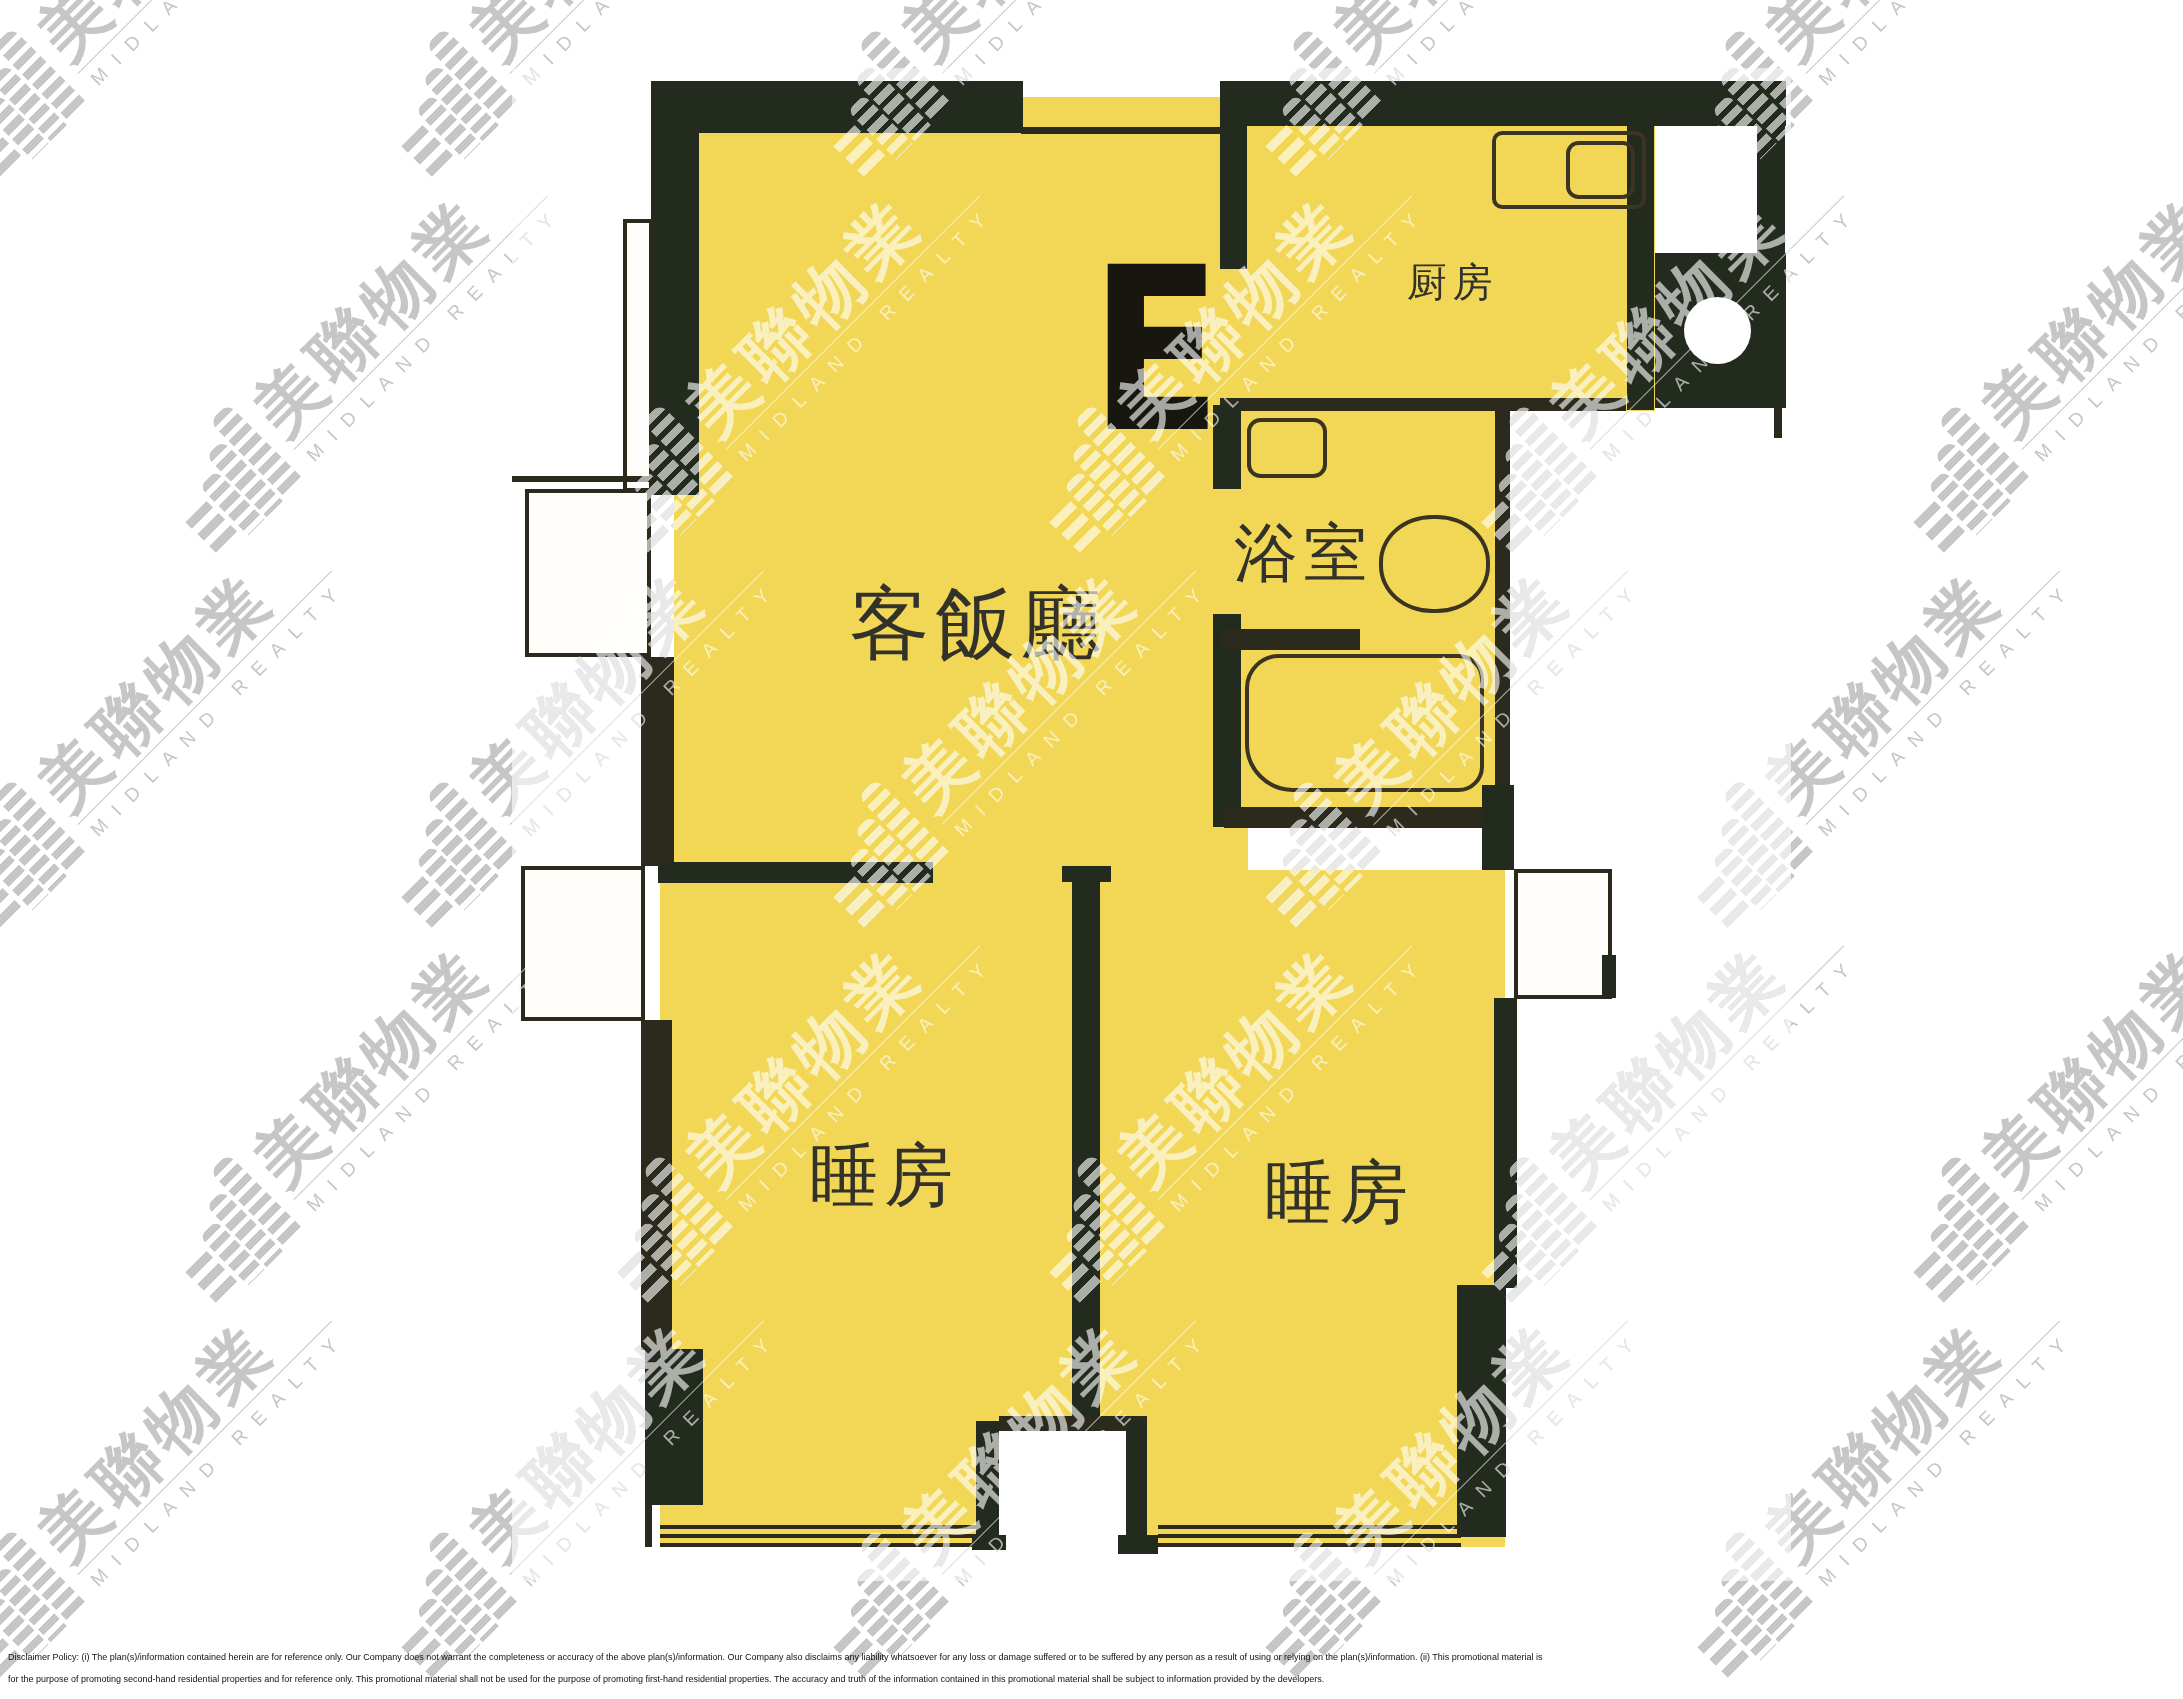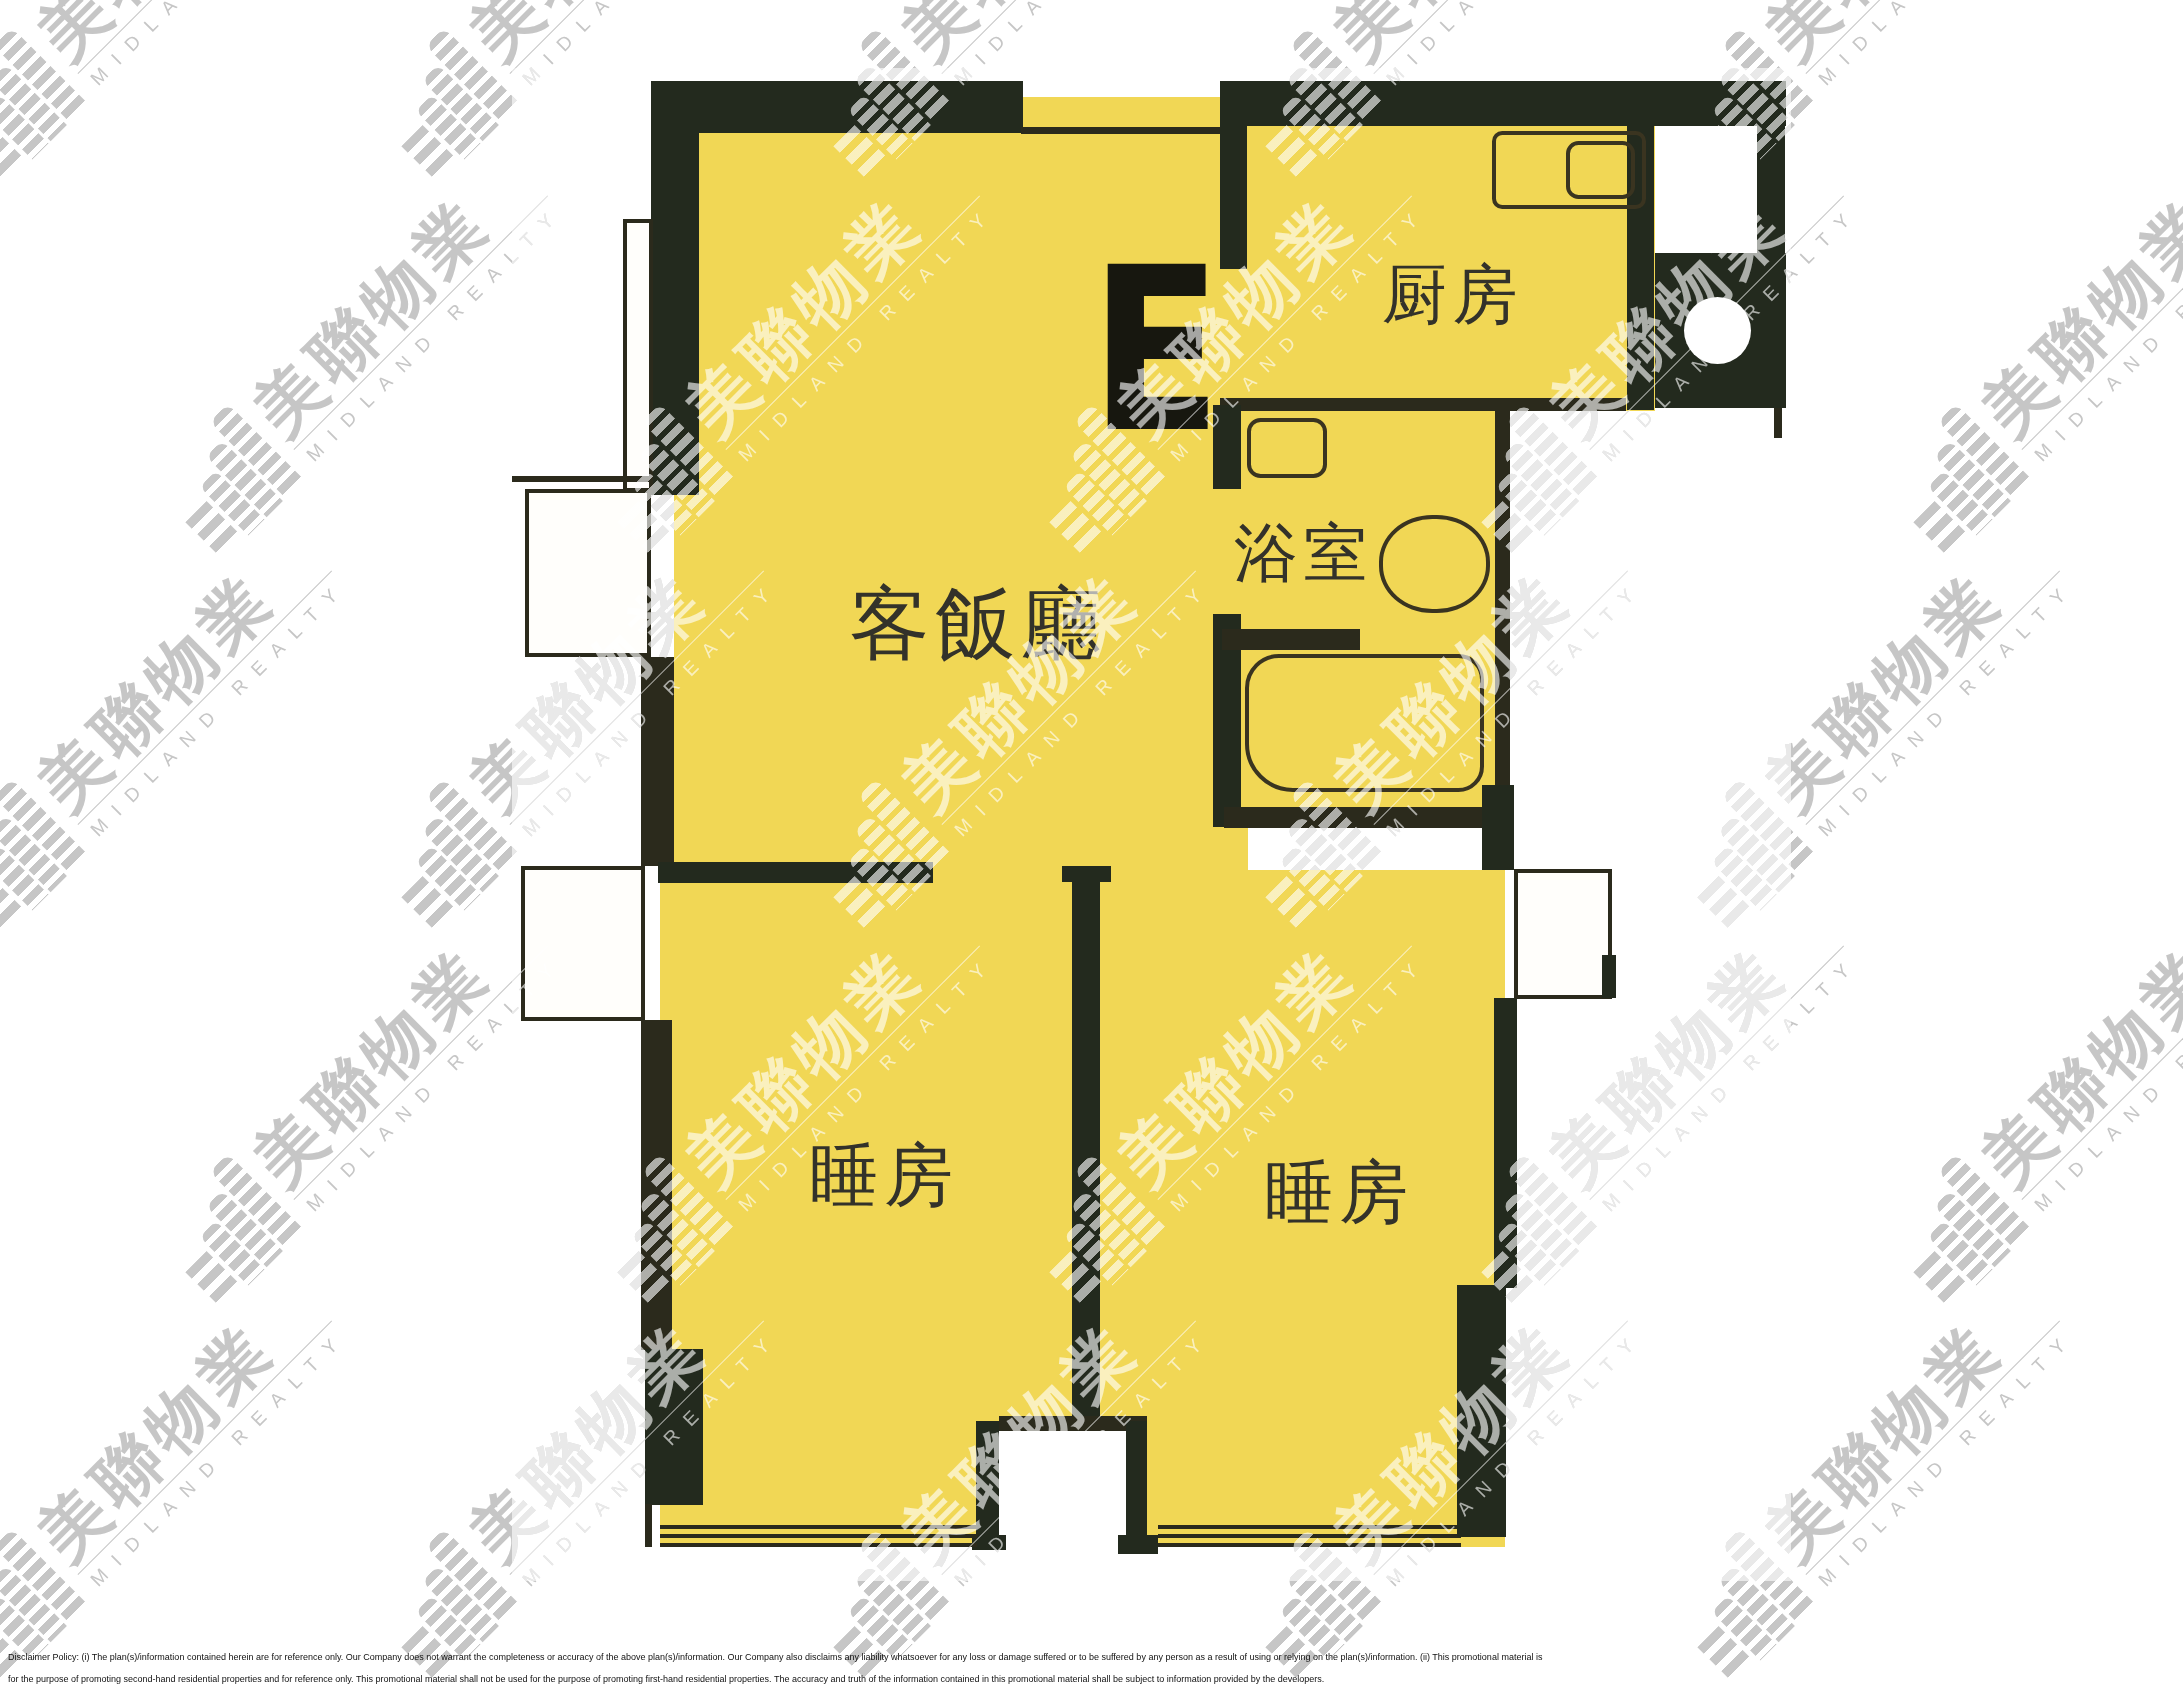--- a/index.html
+++ b/index.html
@@ -427,21 +427,21 @@
     <div class="wall" style="left:1602px;top:955px;width:14.2px;height:43px;"></div>
 
     <div class="fixture" style="left:1492px;top:131px;width:154px;height:78px;border-radius:10.2px;"></div>
     <div class="fixture" style="left:1566px;top:141px;width:69px;height:58px;border-radius:12.5px;"></div>
     <div class="fixture" style="left:1247px;top:418px;width:80px;height:60px;border-radius:13.6px;"></div>
     <div class="fixture" style="left:1379px;top:515px;width:111px;height:98px;border-radius:48%;"></div>
     <div class="fixture" style="left:1245px;top:654px;width:239px;height:138px;border-radius:34px 25.6px 25.6px 48px;"></div>
 
     <div class="unit-e" style="left:1090px;top:266px;">E</div>
     <div class="roomlabel" style="left:819px;top:584px;width:318px;font-size:80px;">客飯廳</div>
-    <div class="roomlabel" style="left:1353px;top:263px;width:199px;font-size:65px;">厨房</div>
+    <div class="roomlabel" style="left:1353px;top:263px;width:199px;font-size:40px;">厨房</div>
     <div class="roomlabel" style="left:1221px;top:522px;width:165px;font-size:64px;">浴室</div>
     <div class="roomlabel" style="left:790px;top:1142px;width:188px;font-size:69px;">睡房</div>
     <div class="roomlabel" style="left:1245px;top:1159px;width:188px;font-size:69px;">睡房</div>
   </div>
 
   <div class="wm-layer wm-over">
   <div class="wm" style="left: -102px; top: -80px;">
     <div class="wm-icon">
       <div class="wm-tri"></div>
       <div class="wm-b1"></div>

